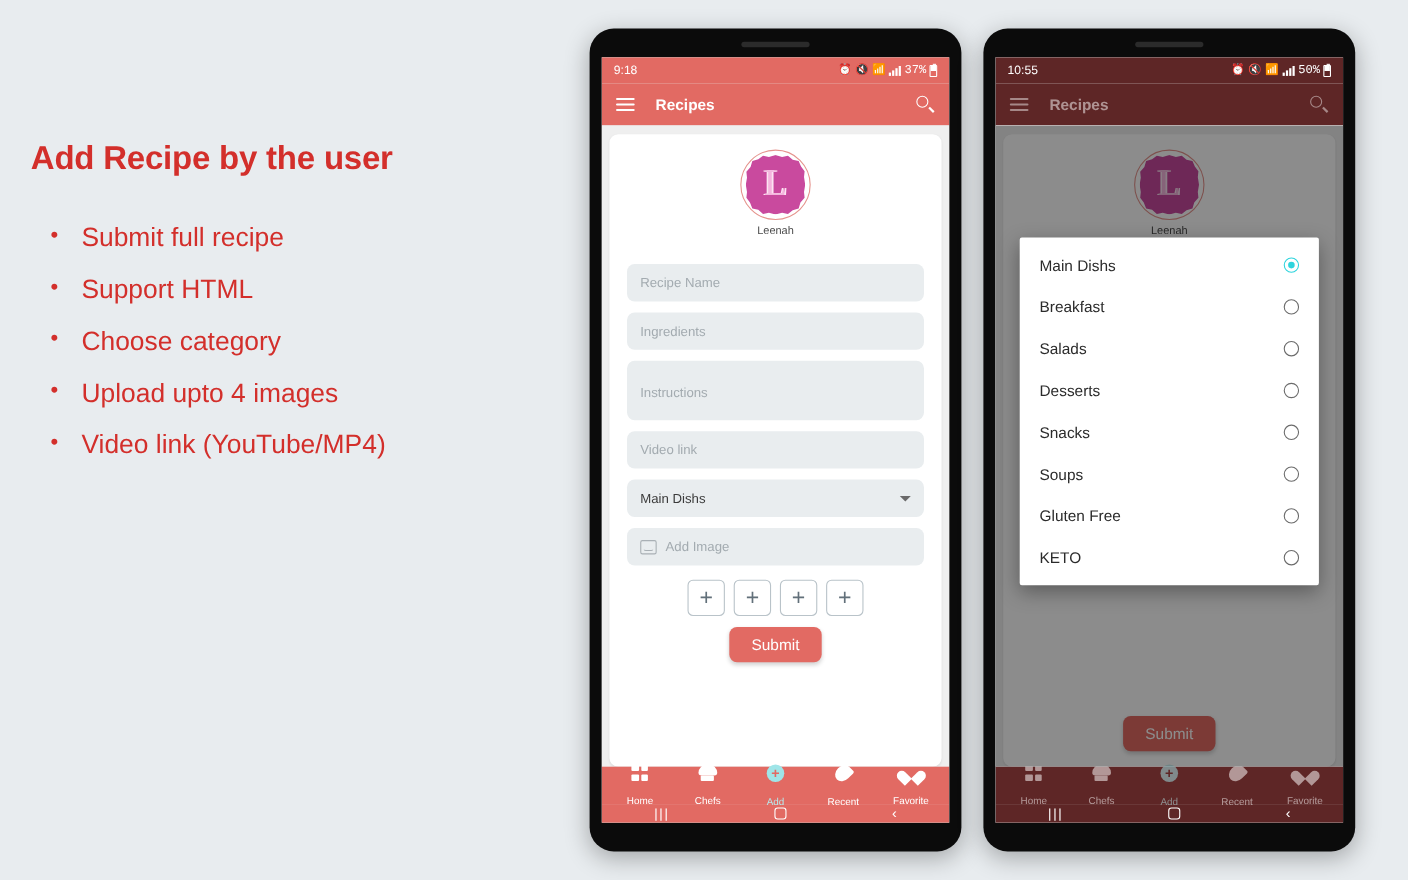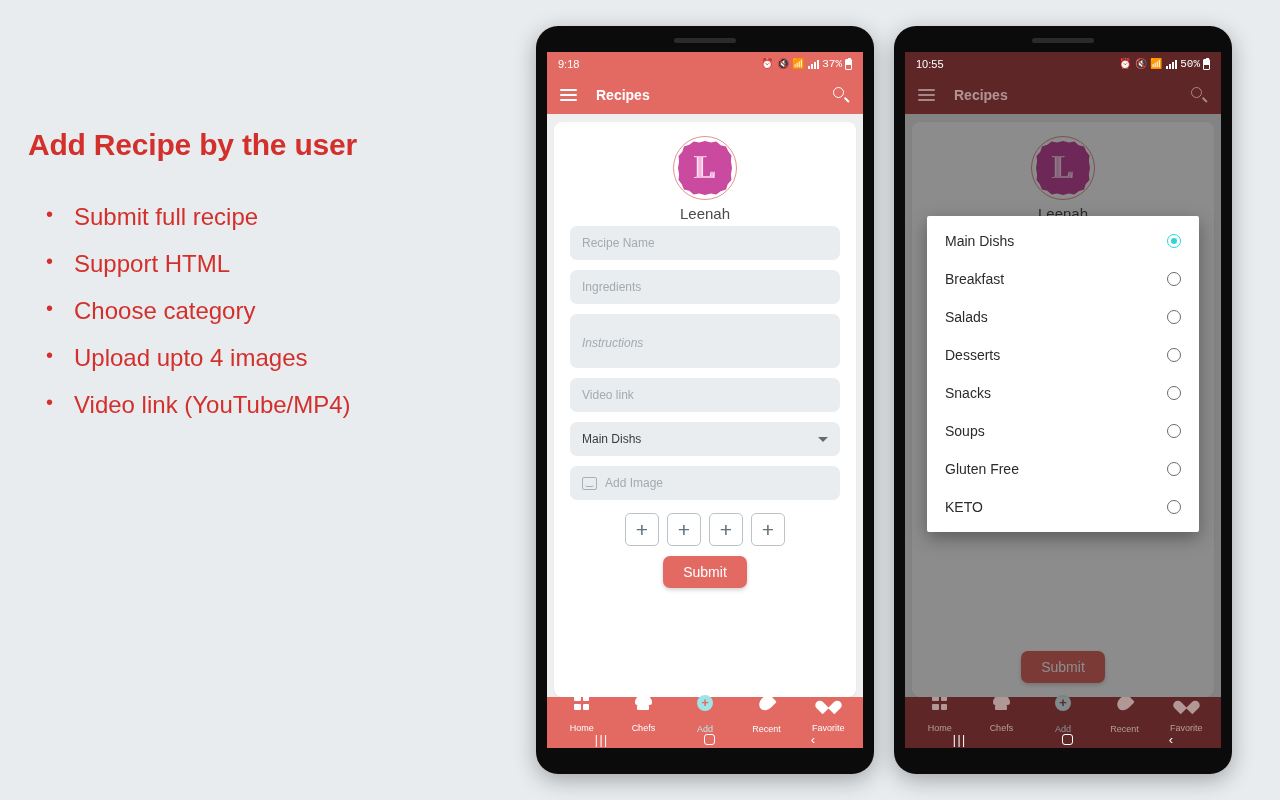--- a/index.html
+++ b/index.html
@@ -102,27 +102,27 @@
     clip-path: polygon(50% 0%,61% 3%,71% 1%,79% 8%,89% 10%,93% 19%,99% 27%,98% 37%,100% 50%,
       98% 62%,99% 72%,92% 80%,89% 90%,79% 93%,71% 99%,61% 97%,50% 100%,39% 97%,29% 99%,21% 92%,
       11% 90%,7% 80%,1% 72%,2% 62%,0% 50%,2% 38%,1% 28%,8% 20%,11% 10%,21% 7%,29% 1%,39% 3%);
     display: flex; align-items: center; justify-content: center;
   }
   .avatar-letter {
     font-family: "Liberation Serif", serif; font-size: 34px; color: #f4b4dd;
     line-height: 1; margin-top: -2px; font-weight: normal;
     text-shadow: 1.5px 0 0 #fce4f2, -1.5px 0 0 #fce4f2;
   }
-  .avatar-name { font-size: 15px; color: #4b4b4b; margin-bottom: 4px; }
+  .avatar-name { font-size: 10px; color: #4b4b4b; margin-bottom: 24px; }
 
   .field {
     width: 100%; background: #e9edef; border-radius: 7px;
     color: #a3abb0; font-size: 12px; padding: 10px 12px; margin-bottom: 10px;
   }
-  .field.tall { height: 54px; padding-top: 22px; font-style: italic; }
+  .field.tall { height: 54px; padding-top: 22px; }
   .field.sel {
     display: flex; align-items: center; justify-content: space-between; color: #3b3b3b;
   }
   .caret { width: 0; height: 0; border-left: 5px solid transparent;
            border-right: 5px solid transparent; border-top: 5px solid #6a6a6a; }
   .field.img { display: flex; align-items: center; gap: 8px; }
   .imgicon {
     width: 15px; height: 13px; border: 1.4px solid #a9b0b5; border-radius: 2px;
     position: relative; flex: none;
   }

